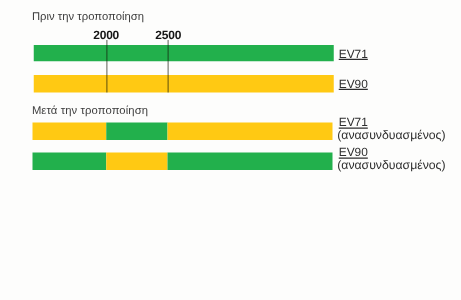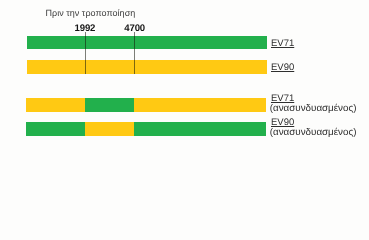--- a/index.html
+++ b/index.html
@@ -1,21 +1,21 @@
 <!DOCTYPE html>
 <html><head>
 <meta charset="utf-8">
 <style>
   html,body{margin:0;padding:0;}
   body{width:369px;height:156px;background:#fdfdfc;overflow:hidden;
        -webkit-font-smoothing:antialiased;text-rendering:geometricPrecision;
        font-family:"Liberation Sans",sans-serif;color:#3a3a3a;}
   .page{position:relative;width:369px;height:156px;background:#fdfdfc;}
 
-  .cap{position:absolute;font-size:9px;white-space:nowrap;color:#3d3d3d;margin-left:20px;}
+  .cap{position:absolute;font-size:9px;white-space:nowrap;color:#3d3d3d;}
   #cap1{left:25.5px;top:7.9px;letter-spacing:0.02px;}
   #cap2{left:25.5px;top:82.9px;letter-spacing:0.08px;}
 
   .tick-num{position:absolute;font-size:9.6px;font-weight:bold;color:#151515;
             white-space:nowrap;letter-spacing:-0.17px;}
   .tickline{position:absolute;width:1px;background:rgba(18,22,10,0.55);z-index:5;}
 
   .bar{position:absolute;height:13.5px;}
   .seg{position:absolute;top:0;height:100%;}
 
@@ -23,36 +23,37 @@
   .lbl-main{font-size:9.5px;text-decoration:underline;}
   .lbl-sub{font-size:9.8px;}
 </style>
 </head>
 <body>
 
 <div class="page" style="background: rgb(253, 253, 252);">
 
   <div class="cap" id="cap1">Πριν την τροποποίηση</div>
 
-  <div class="tick-num" style="left:74.6px;top:23px;">1992</div>
-  <div class="tick-num" style="left:124.3px;top:23px;">4700</div>
+  <div class="tick-num" style="left:74.6px;top:23px;">2000</div>
+  <div class="tick-num" style="left:124.3px;top:23px;">2500</div>
 
   <div class="tickline" style="left: 84.6px; top: 31.5px; height: 42.2px; background: rgba(18, 22, 10, 0.55);"></div>
   <div class="tickline" style="left: 134.4px; top: 31.5px; height: 42.2px; background: rgba(18, 22, 10, 0.55);"></div>
 
   <div class="bar" style="left:27px;top:35.6px;width:240px;">
     <div class="seg" style="left:0;width:240px;background:#22b04c;"></div>
   </div>
   <div class="bar" style="left:27px;top:60.2px;width:240px;">
     <div class="seg" style="left:0;width:240px;background:#ffc913;"></div>
   </div>
 
   <div class="lbl lbl-main" style="left:271px;top:38.7px;">EV71</div>
   <div class="lbl lbl-main" style="left:271px;top:63.1px;">EV90</div>
 
+  <div class="cap" id="cap2">Μετά την τροποποίηση</div>
 
   <div class="bar" style="left:26px;top:98.1px;width:240px;">
     <div class="seg" style="left:0;width:58.6px;background:#ffc913;"></div>
     <div class="seg" style="left:58.6px;width:49.8px;background:#22b04c;"></div>
     <div class="seg" style="left:108.4px;width:131.6px;background:#ffc913;"></div>
   </div>
 
   <div class="bar" style="left:26px;top:122.2px;width:240px;">
     <div class="seg" style="left:0;width:58.6px;background:#22b04c;"></div>
     <div class="seg" style="left:58.6px;width:49.8px;background:#ffc913;"></div>

